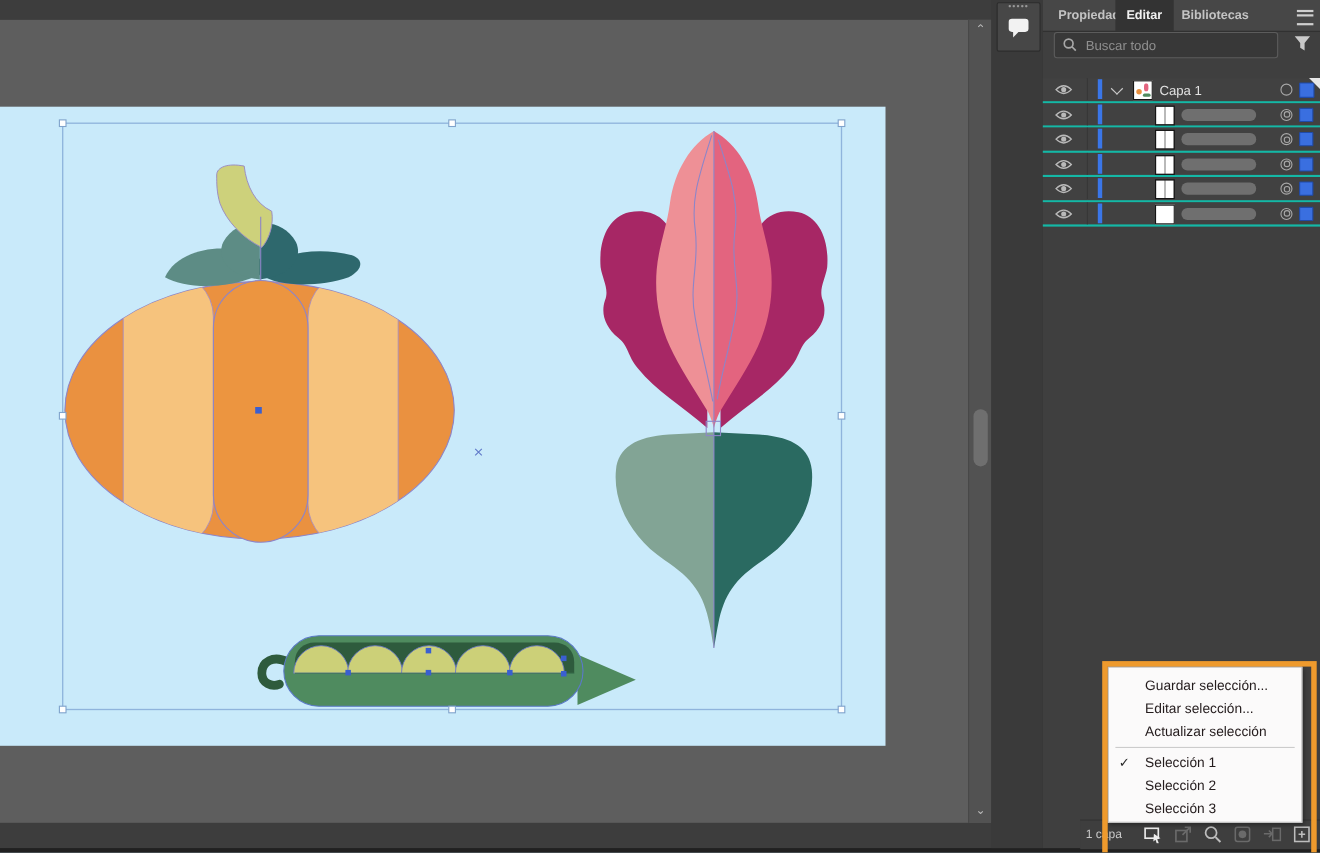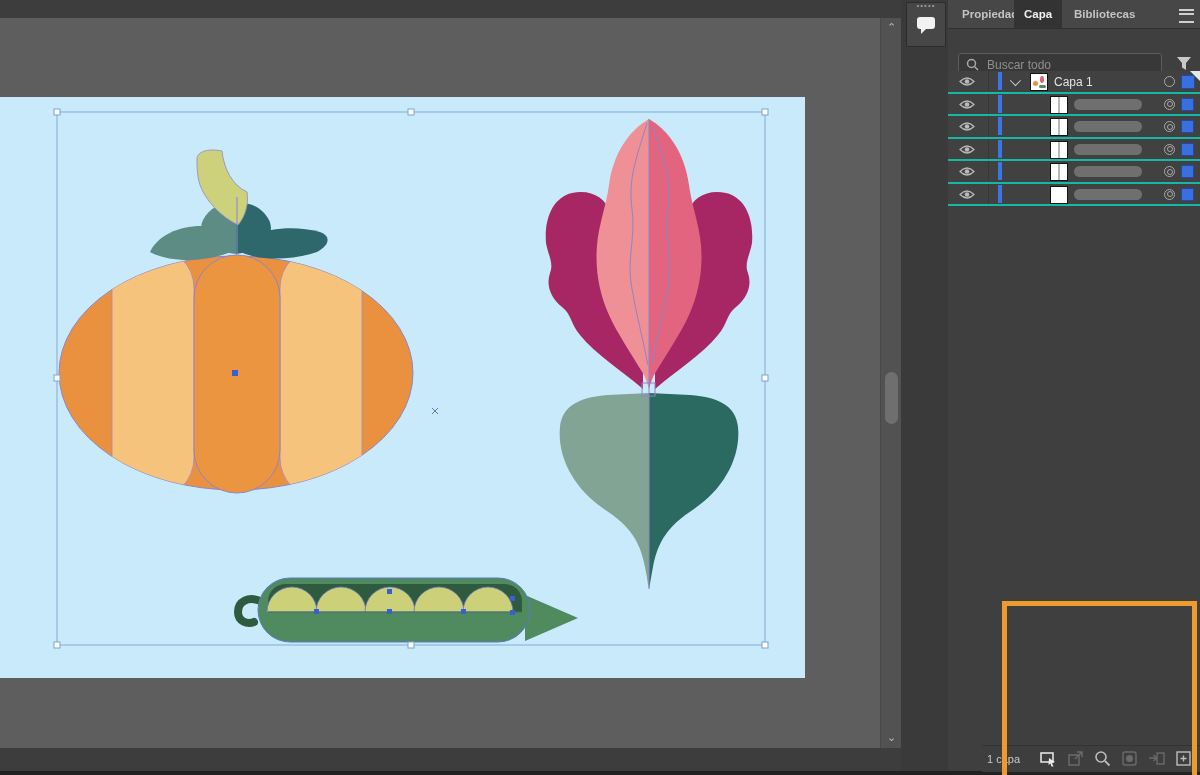--- a/index.html
+++ b/index.html
@@ -33,21 +33,21 @@
   .bubble{position:absolute;left:9px;top:12px;}
 
   
   .panel{left:948px;top:0;width:252px;height:771px;background:#3f3f3f;}
   .tabbar{position:absolute;left:0;top:0;width:252px;height:28px;background:#474747;border-bottom:1px solid #2f2f2f;}
   .tab{position:absolute;top:0;height:28px;line-height:28px;padding:0 10px;font-size:11.5px;color:#c3c3c3;font-weight:bold;}
   .tab.active{background:#333333;color:#f0f0f0;}
   .hamburger{position:absolute;right:6px;top:9px;width:15px;height:10px;border-top:2px solid #cfcfcf;border-bottom:2px solid #cfcfcf;}
   .hamburger:before{content:"";position:absolute;left:0;top:2px;width:15px;height:2px;background:#cfcfcf;}
 
-  .searchrow{position:absolute;left:0;top:52px;width:252px;height:28px;text-decoration:underline;}
+  .searchrow{position:absolute;left:0;top:28px;width:252px;height:28px;text-decoration:underline;}
   .searchbox{position:absolute;left:10px;top:1px;width:202px;height:22px;background:#383838;border:1px solid #5c5c5c;border-radius:3px;}
   .searchbox input{position:absolute;left:26px;top:2px;width:168px;height:16px;background:transparent;border:none;outline:none;
         color:#cfcfcf;font-size:12px;font-family:"Liberation Sans",sans-serif;}
   .searchbox input::placeholder{color:#8f8f8f;}
   .mag{position:absolute;left:7px;top:4px;}
   .funnel{position:absolute;right:8px;top:4px;}
 
   .rows{position:absolute;left:0;top:71px;width:252px;}
   .lrow{position:relative;width:252px;height:20.5px;background:#414141;border-bottom:2px solid #14b8a6;}
   .eye{position:absolute;left:11px;top:5px;}
@@ -175,21 +175,21 @@
       <svg class="bubble" width="20" height="20" viewBox="0 0 20 20">
         <rect x="1" y="2" width="18" height="12" rx="3" fill="#f2f2f2"></rect>
         <polygon points="5,13 11,13 5,19" fill="#f2f2f2"></polygon>
       </svg>
     </div>
   </div>
 
   <div class="abs panel">
     <div class="tabbar">
       <div class="tab" style="left:4px;">Propiedades</div>
-      <div class="tab active" style="left:66px;">Capa</div>
+      <div class="tab active" style="left:66px;">Editar</div>
       <div class="tab" style="left:116px;">Bibliotecas</div>
       <div class="hamburger"></div>
     </div>
 
     <div class="searchrow">
       <div class="searchbox">
         <svg class="mag" width="13" height="13" viewBox="0 0 13 13">
           <circle cx="5.5" cy="5.5" r="4" fill="none" stroke="#a8a8a8" stroke-width="1.5"></circle>
           <line x1="8.5" y1="8.5" x2="12" y2="12" stroke="#a8a8a8" stroke-width="1.5"></line>
         </svg>
@@ -310,16 +310,28 @@
           <rect x="2" y="2" width="13" height="13" fill="none" stroke="#bdbdbd" stroke-width="1.4"></rect>
           <path d="M8.5 5.5 V11.5 M5.5 8.5 H11.5" stroke="#bdbdbd" stroke-width="1.4"></path>
         </svg>
         <svg width="17" height="17" viewBox="0 0 17 17">
           <path d="M3 5 H14 M6 5 V3.5 H11 V5 M4.5 5 L5.5 15 H11.5 L12.5 5 M7 7.5 V12.5 M10 7.5 V12.5" fill="none" stroke="#6a6a6a" stroke-width="1.3"></path>
         </svg>
       </div>
     </div>
   </div>
 
+  <div class="abs menu">
+    <div class="mi" style="margin-top:6px;">Guardar selección...</div>
+    <div class="mi">Editar selección...</div>
+    <div class="mi">Actualizar selección</div>
+    <div class="msep"></div>
+    <div class="mi">
+      <span class="mcheck">✓</span>
+      <span>Selección 1</span>
+    </div>
+    <div class="mi">Selección 2</div>
+    <div class="mi">Selección 3</div>
+  </div>
 
   <div class="abs orange"></div>
 
 </div>
 
 </body></html>

